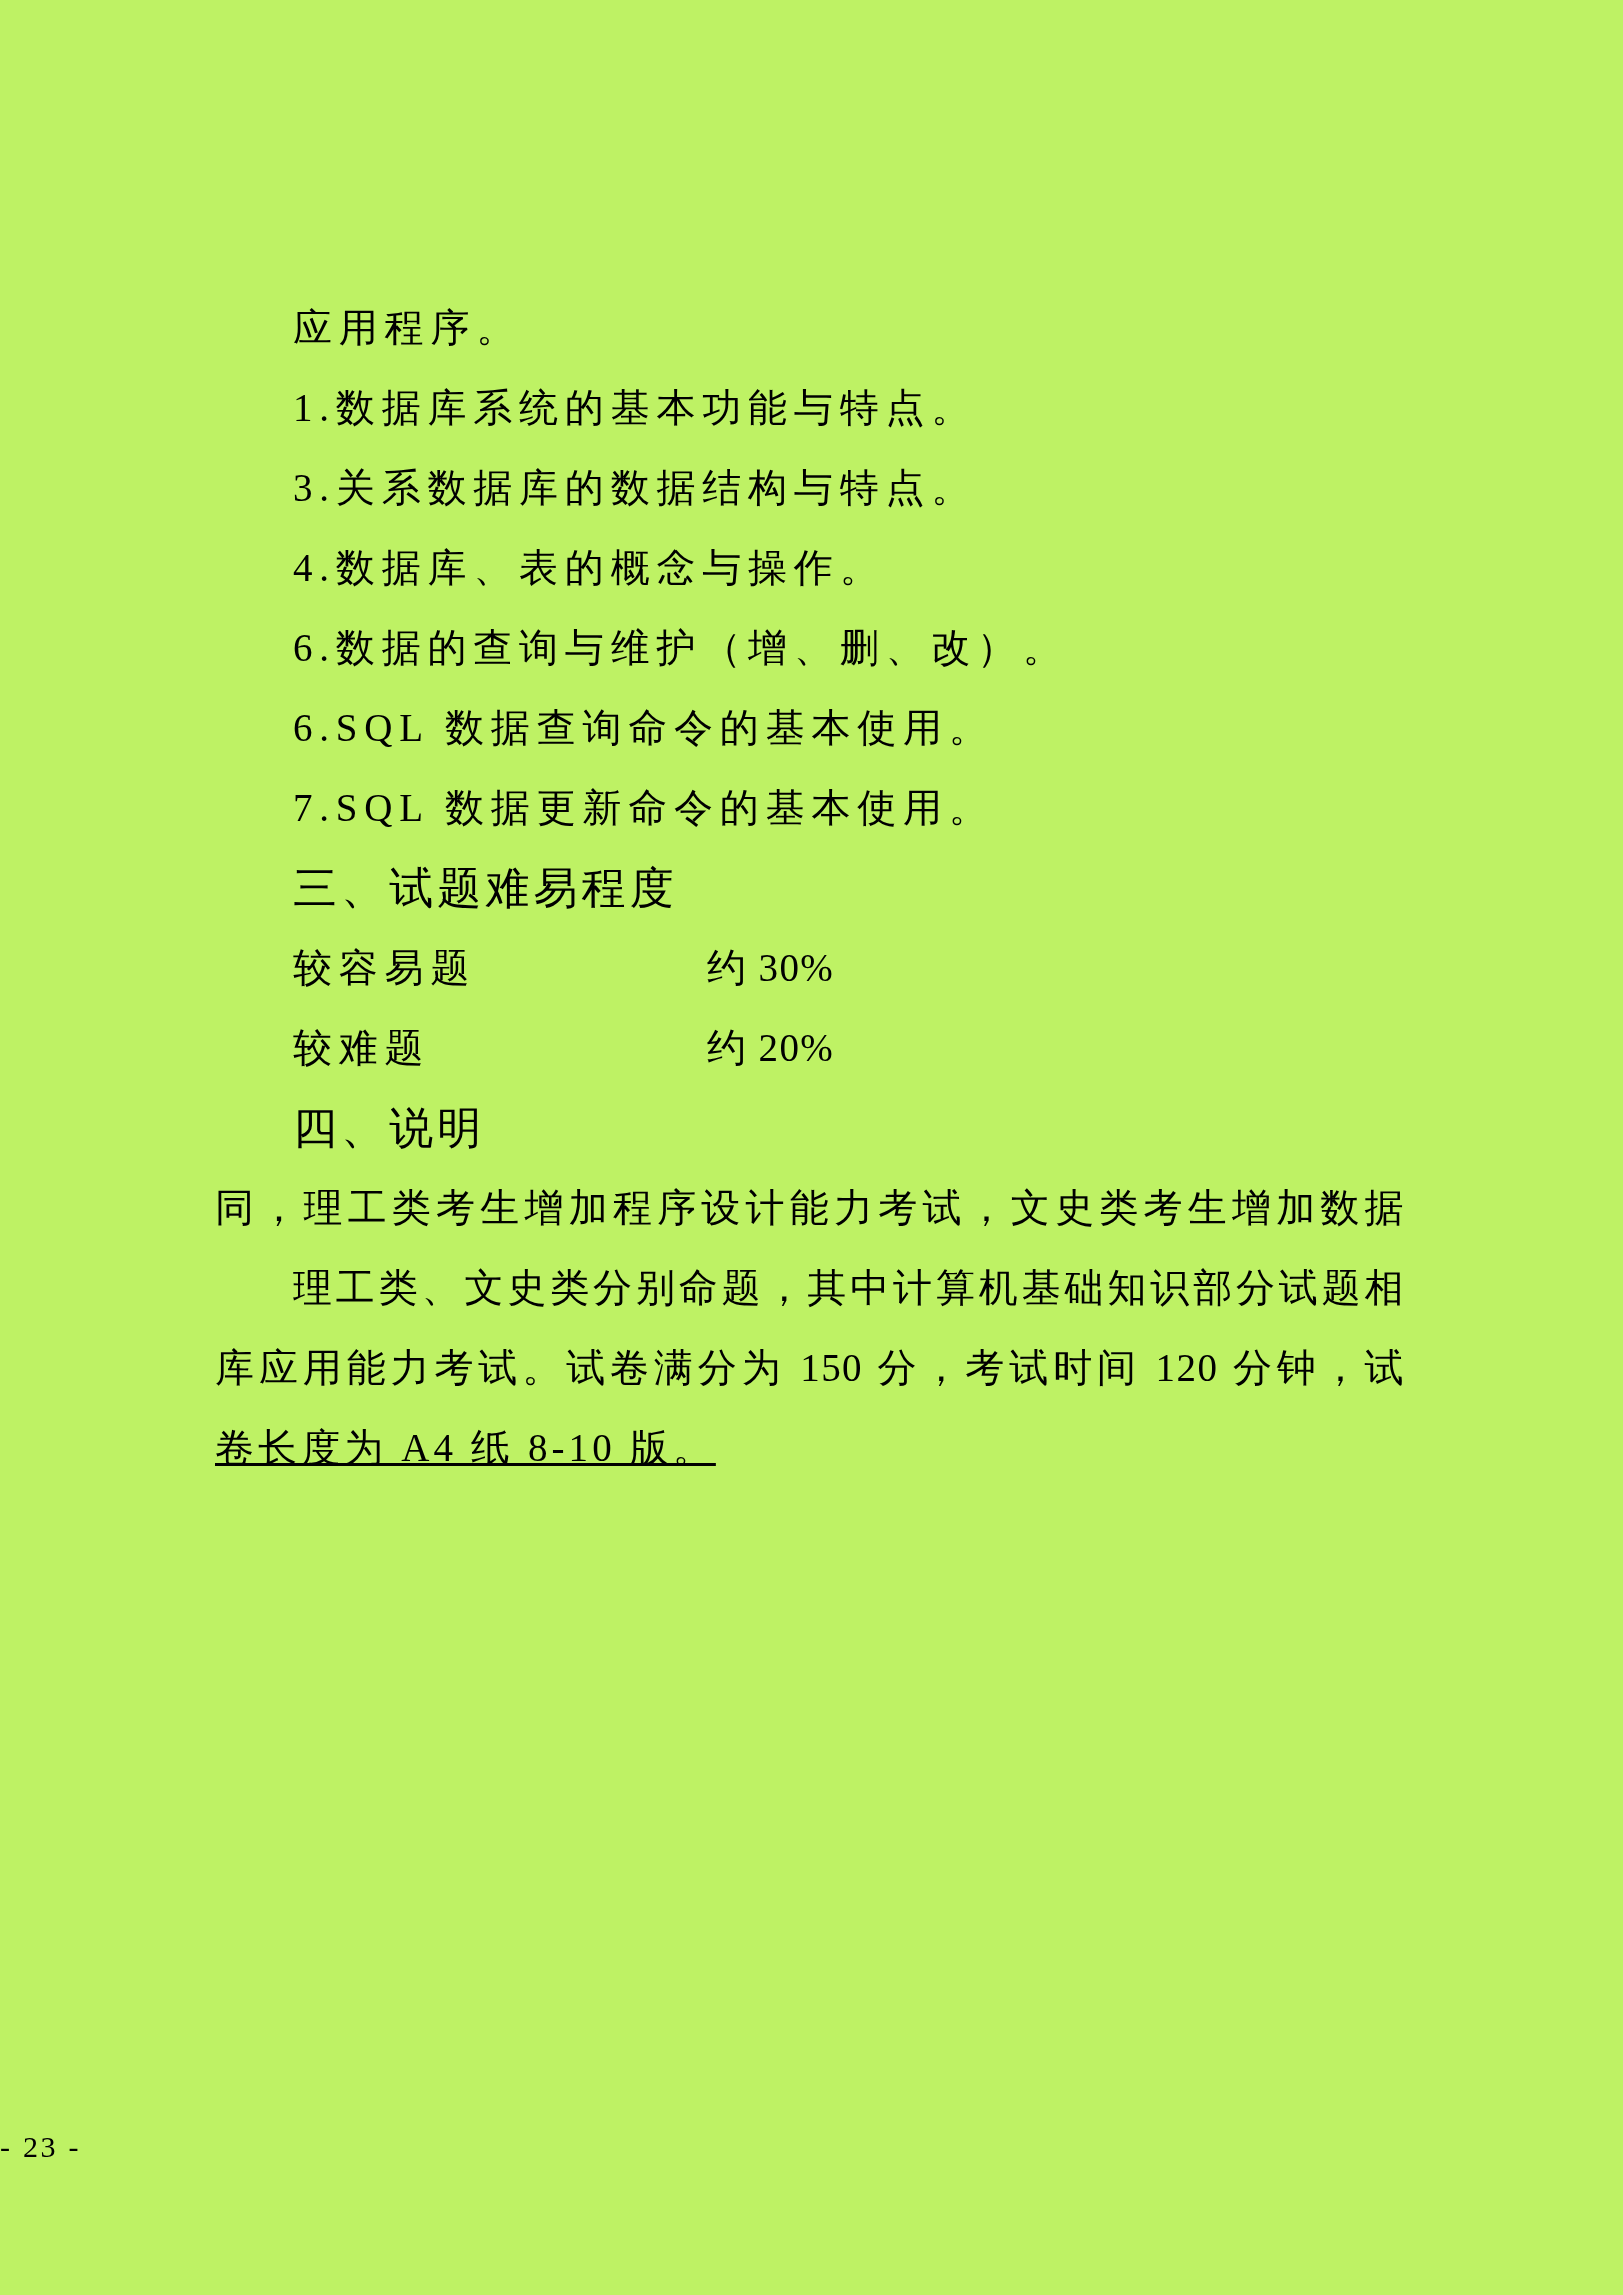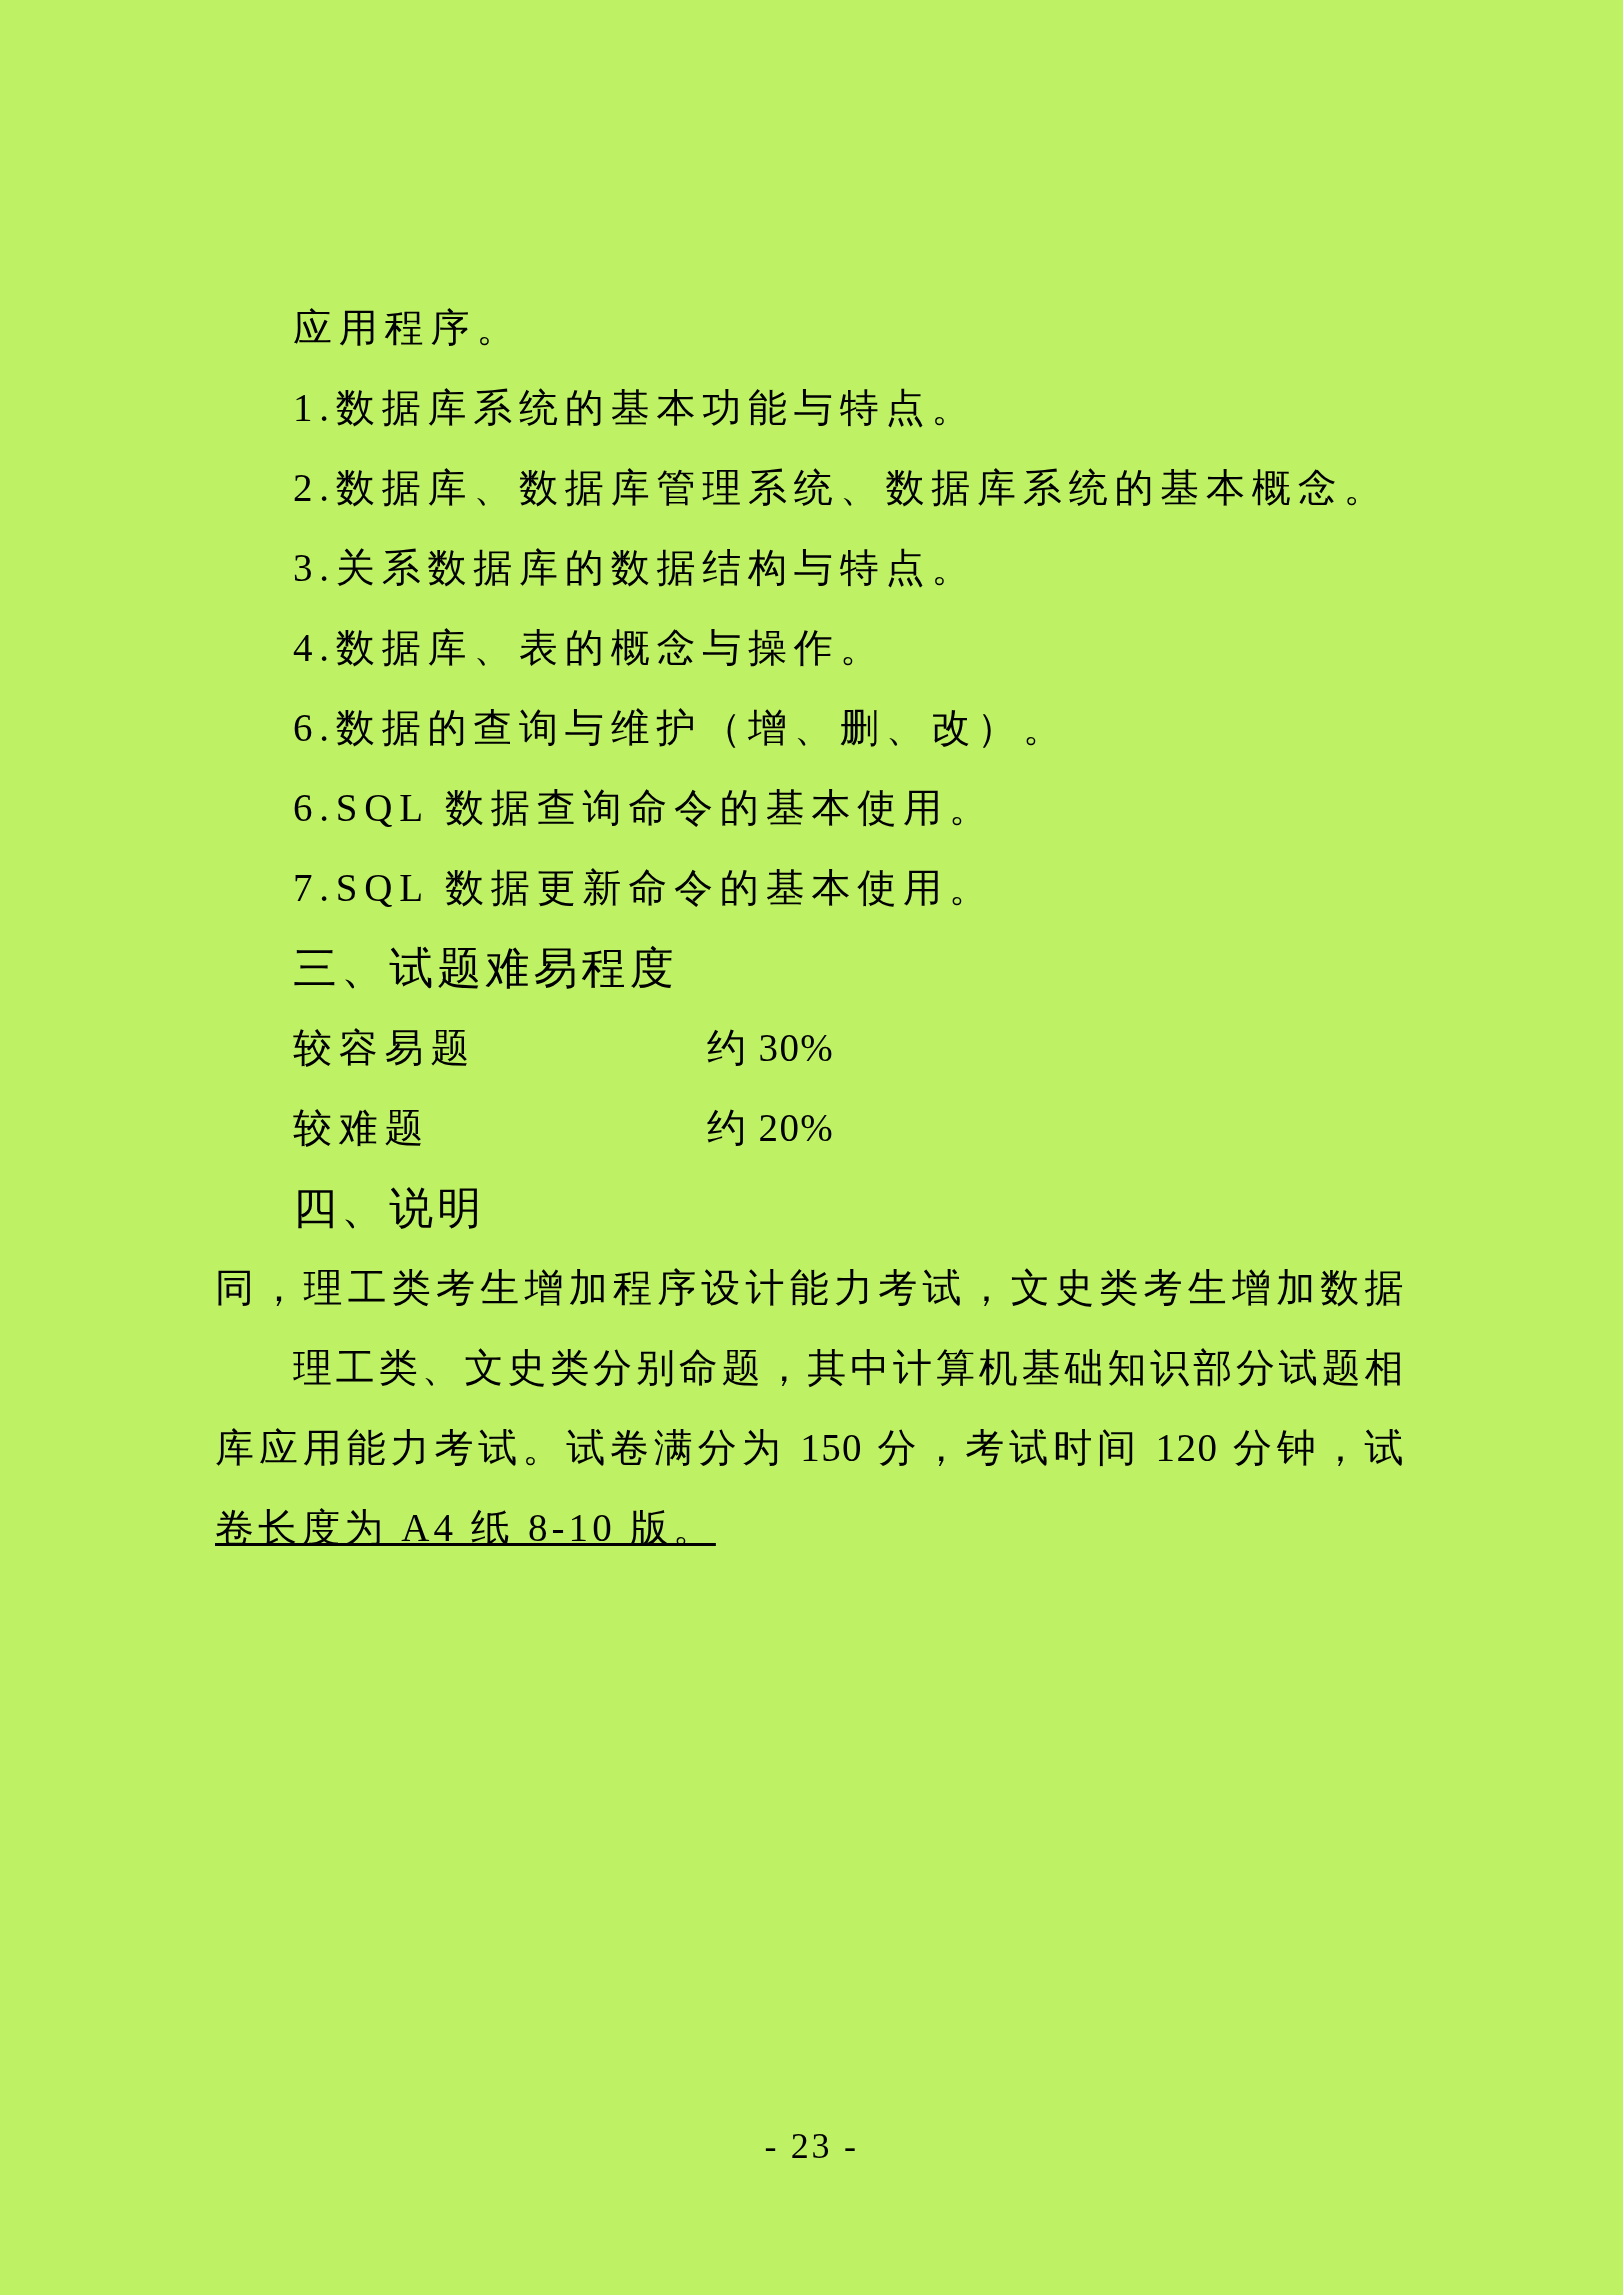--- a/index.html
+++ b/index.html
@@ -61,37 +61,36 @@
     text-align: right;
     text-align-last: left;
     letter-spacing: 4.1px;
     text-decoration: underline;
   }
   .page-number {
     position: absolute;
     left: 0;
     top: 2130px;
     width: 100%;
-    text-align: center;
-    font-size: 36px;
+    text-align: left;
+    font-size: 30px;
     line-height: 33px;
     letter-spacing: 2.7px;
   }
 </style>
 </head>
 <body>
 
 <div class="page">
   <div class="content">
 
     <div class="line indent">应用程序。</div>
 
 
     <div class="line indent">1.数据库系统的基本功能与特点。</div>
-    <div class="line indent">2.数据库、数据库管理系统、数据库系统的基本概念。</div>
     <div class="line indent">3.关系数据库的数据结构与特点。</div>
     <div class="line indent">4.数据库、表的概念与操作。</div>
     <div class="line indent">6.数据的查询与维护（增、删、改）。</div>
     <div class="line indent">6.SQL 数据查询命令的基本使用。</div>
     <div class="line indent">7.SQL 数据更新命令的基本使用。</div>
 
     <div class="line indent black-heading">三、试题难易程度</div>
 
     <div class="line indent diff-row">
       <span>较容易题</span>

